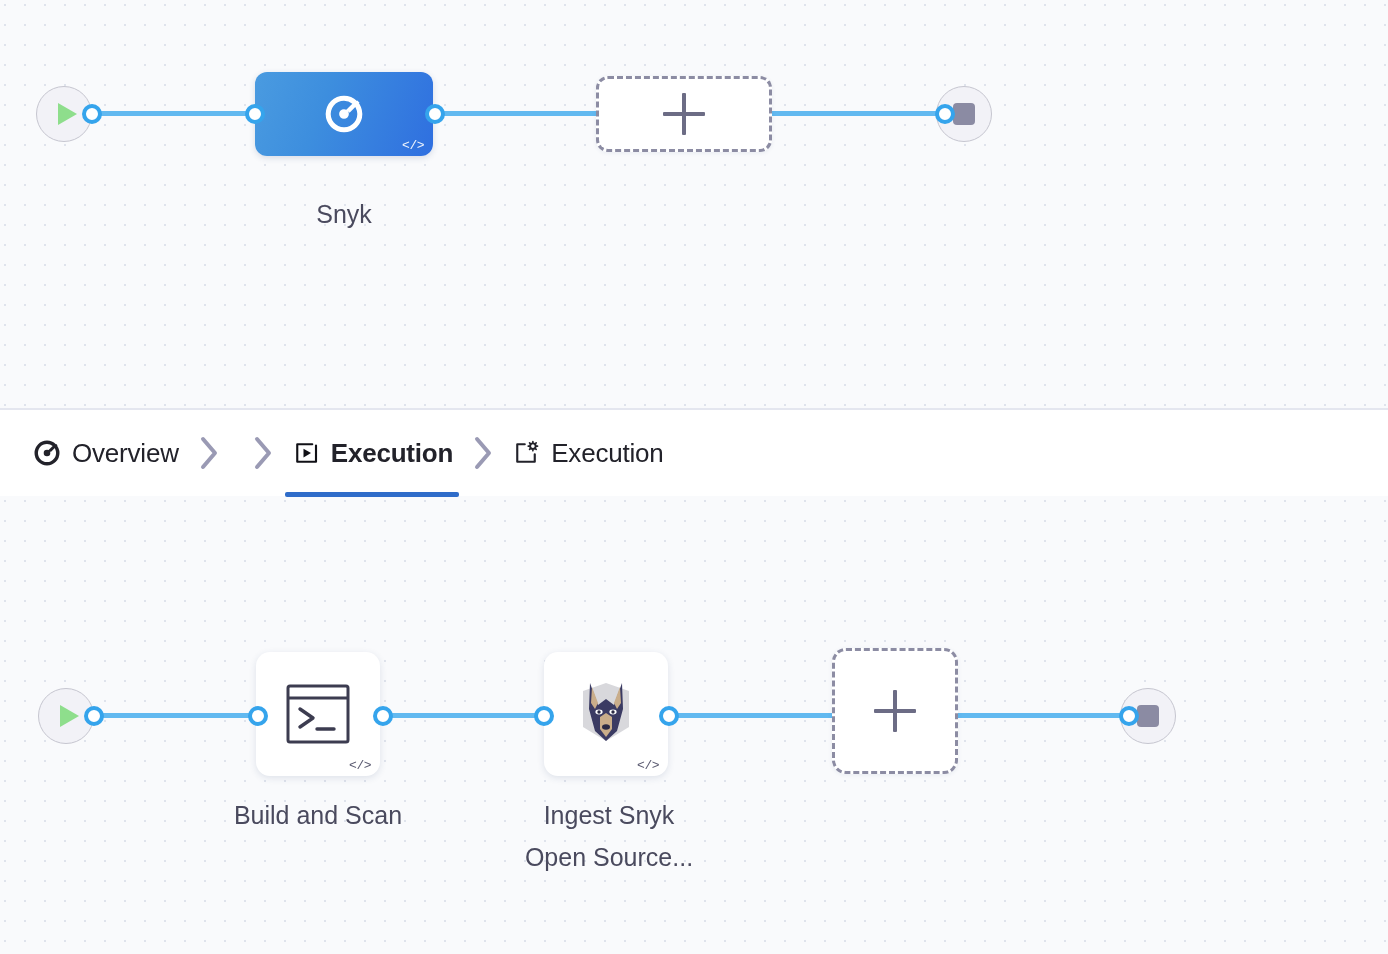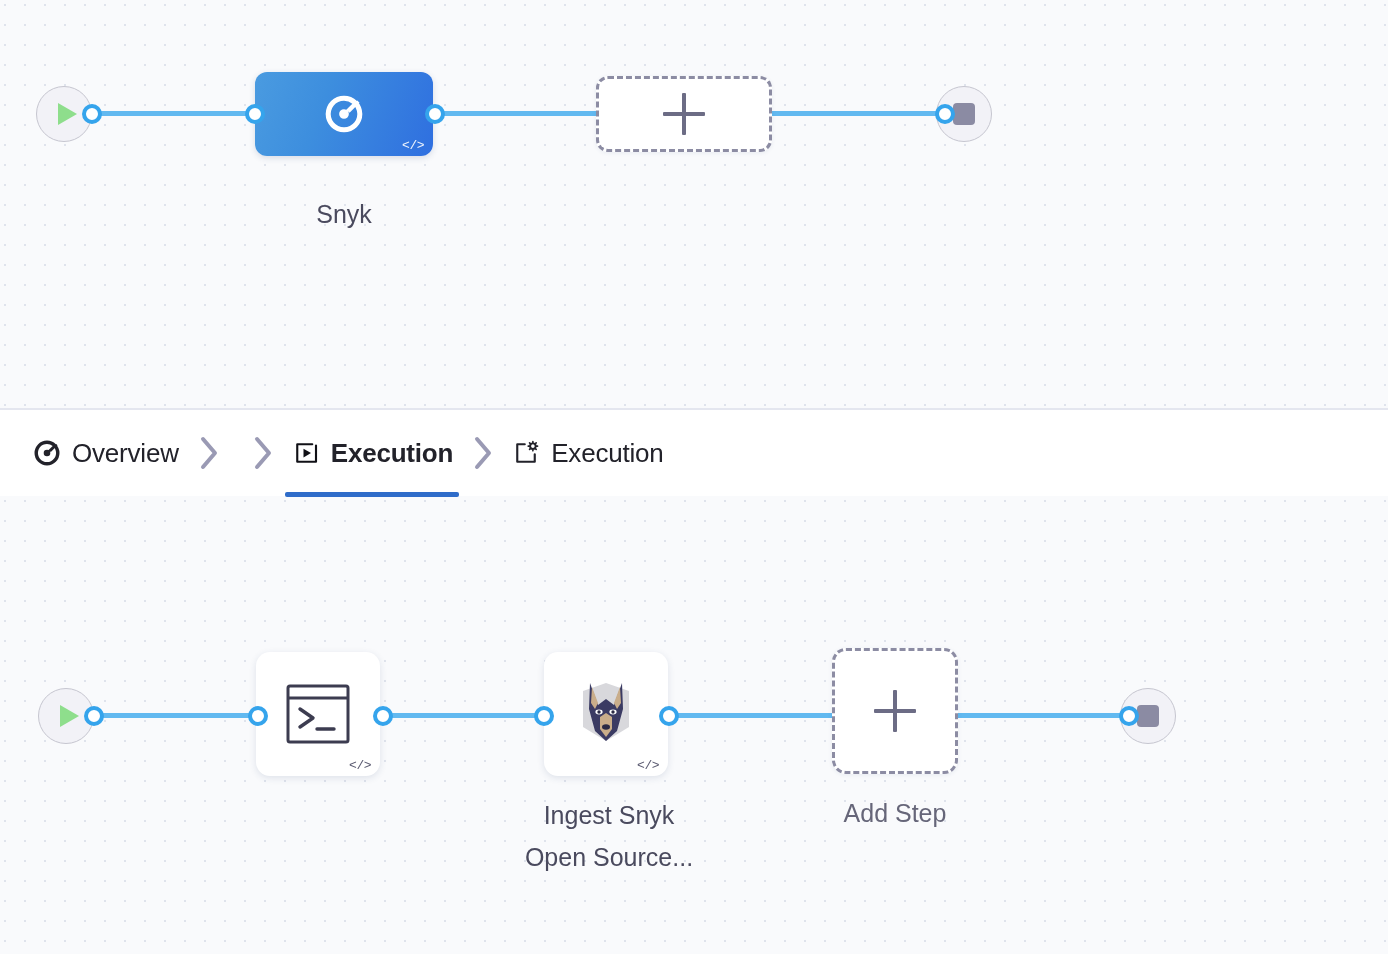--- a/index.html
+++ b/index.html
@@ -296,20 +296,21 @@
     <div class="step-node" style="left:256px; top:156px;">
       <svg class="node-glyph" width="64" height="60" viewBox="0 0 64 60">
         <rect x="2" y="2" width="60" height="56" rx="2" fill="none" stroke="#3c3c50" stroke-width="3"></rect>
         <line x1="2" y1="14" x2="62" y2="14" stroke="#3c3c50" stroke-width="3"></line>
         <path d="M14 25 L27 34 L14 43" fill="none" stroke="#3c3c50" stroke-width="3.4" stroke-linecap="round" stroke-linejoin="round"></path>
         <line x1="31" y1="45" x2="48" y2="45" stroke="#3c3c50" stroke-width="3.4" stroke-linecap="round"></line>
       </svg>
       <span class="code-badge dark">&lt;/&gt;</span>
     </div>
     <div class="port" style="left:373px; top:210px;"></div>
+    <div class="node-label" style="left:196px; top:298px; width:244px;">Build and Scan</div>
 
     <div class="port" style="left:534px; top:210px;"></div>
     <div class="step-node" style="left:544px; top:156px;">
       <svg class="node-glyph" width="66" height="78" viewBox="0 0 66 78">
         <polygon points="10,16 33,8 56,16 56,52 33,66 10,52" fill="#d8d8dc"></polygon>
         <path d="M17 8 L25 30 L33 24 L41 30 L49 8 L50 34 L44 56 L33 66 L22 56 L16 34z" fill="#3b3b63"></path>
         <path d="M19 12 L25 28 L22 34 L18 28z" fill="#c9ad8a"></path>
         <path d="M47 12 L41 28 L44 34 L48 28z" fill="#c9ad8a"></path>
         <path d="M27 42 L33 38 L39 42 L39 54 L33 62 L27 54z" fill="#c9ad8a"></path>
         <ellipse cx="26" cy="37" rx="3.6" ry="2.4" fill="#ffffff"></ellipse>
@@ -320,21 +321,20 @@
       </svg>
       <span class="code-badge dark">&lt;/&gt;</span>
     </div>
     <div class="port" style="left:659px; top:210px;"></div>
     <div class="node-label" style="left:488px; top:298px; width:242px;">Ingest Snyk
 Open Source...</div>
 
     <div class="add-node" style="left:832px; top:652px; top:152px; width:126px; height:126px; border-radius:14px;">
       <div class="plus"></div>
     </div>
-    <div class="node-label muted" style="left:775px; top:296px; width:240px;">Add Step</div>
 
     <div class="port" style="left:1119px; top:210px;"></div>
     <div class="terminal-node" style="left:1120px; top:192px;">
       <div class="stop-sq"></div>
     </div>
   </div>
 
 </div>
 
 </body></html>

